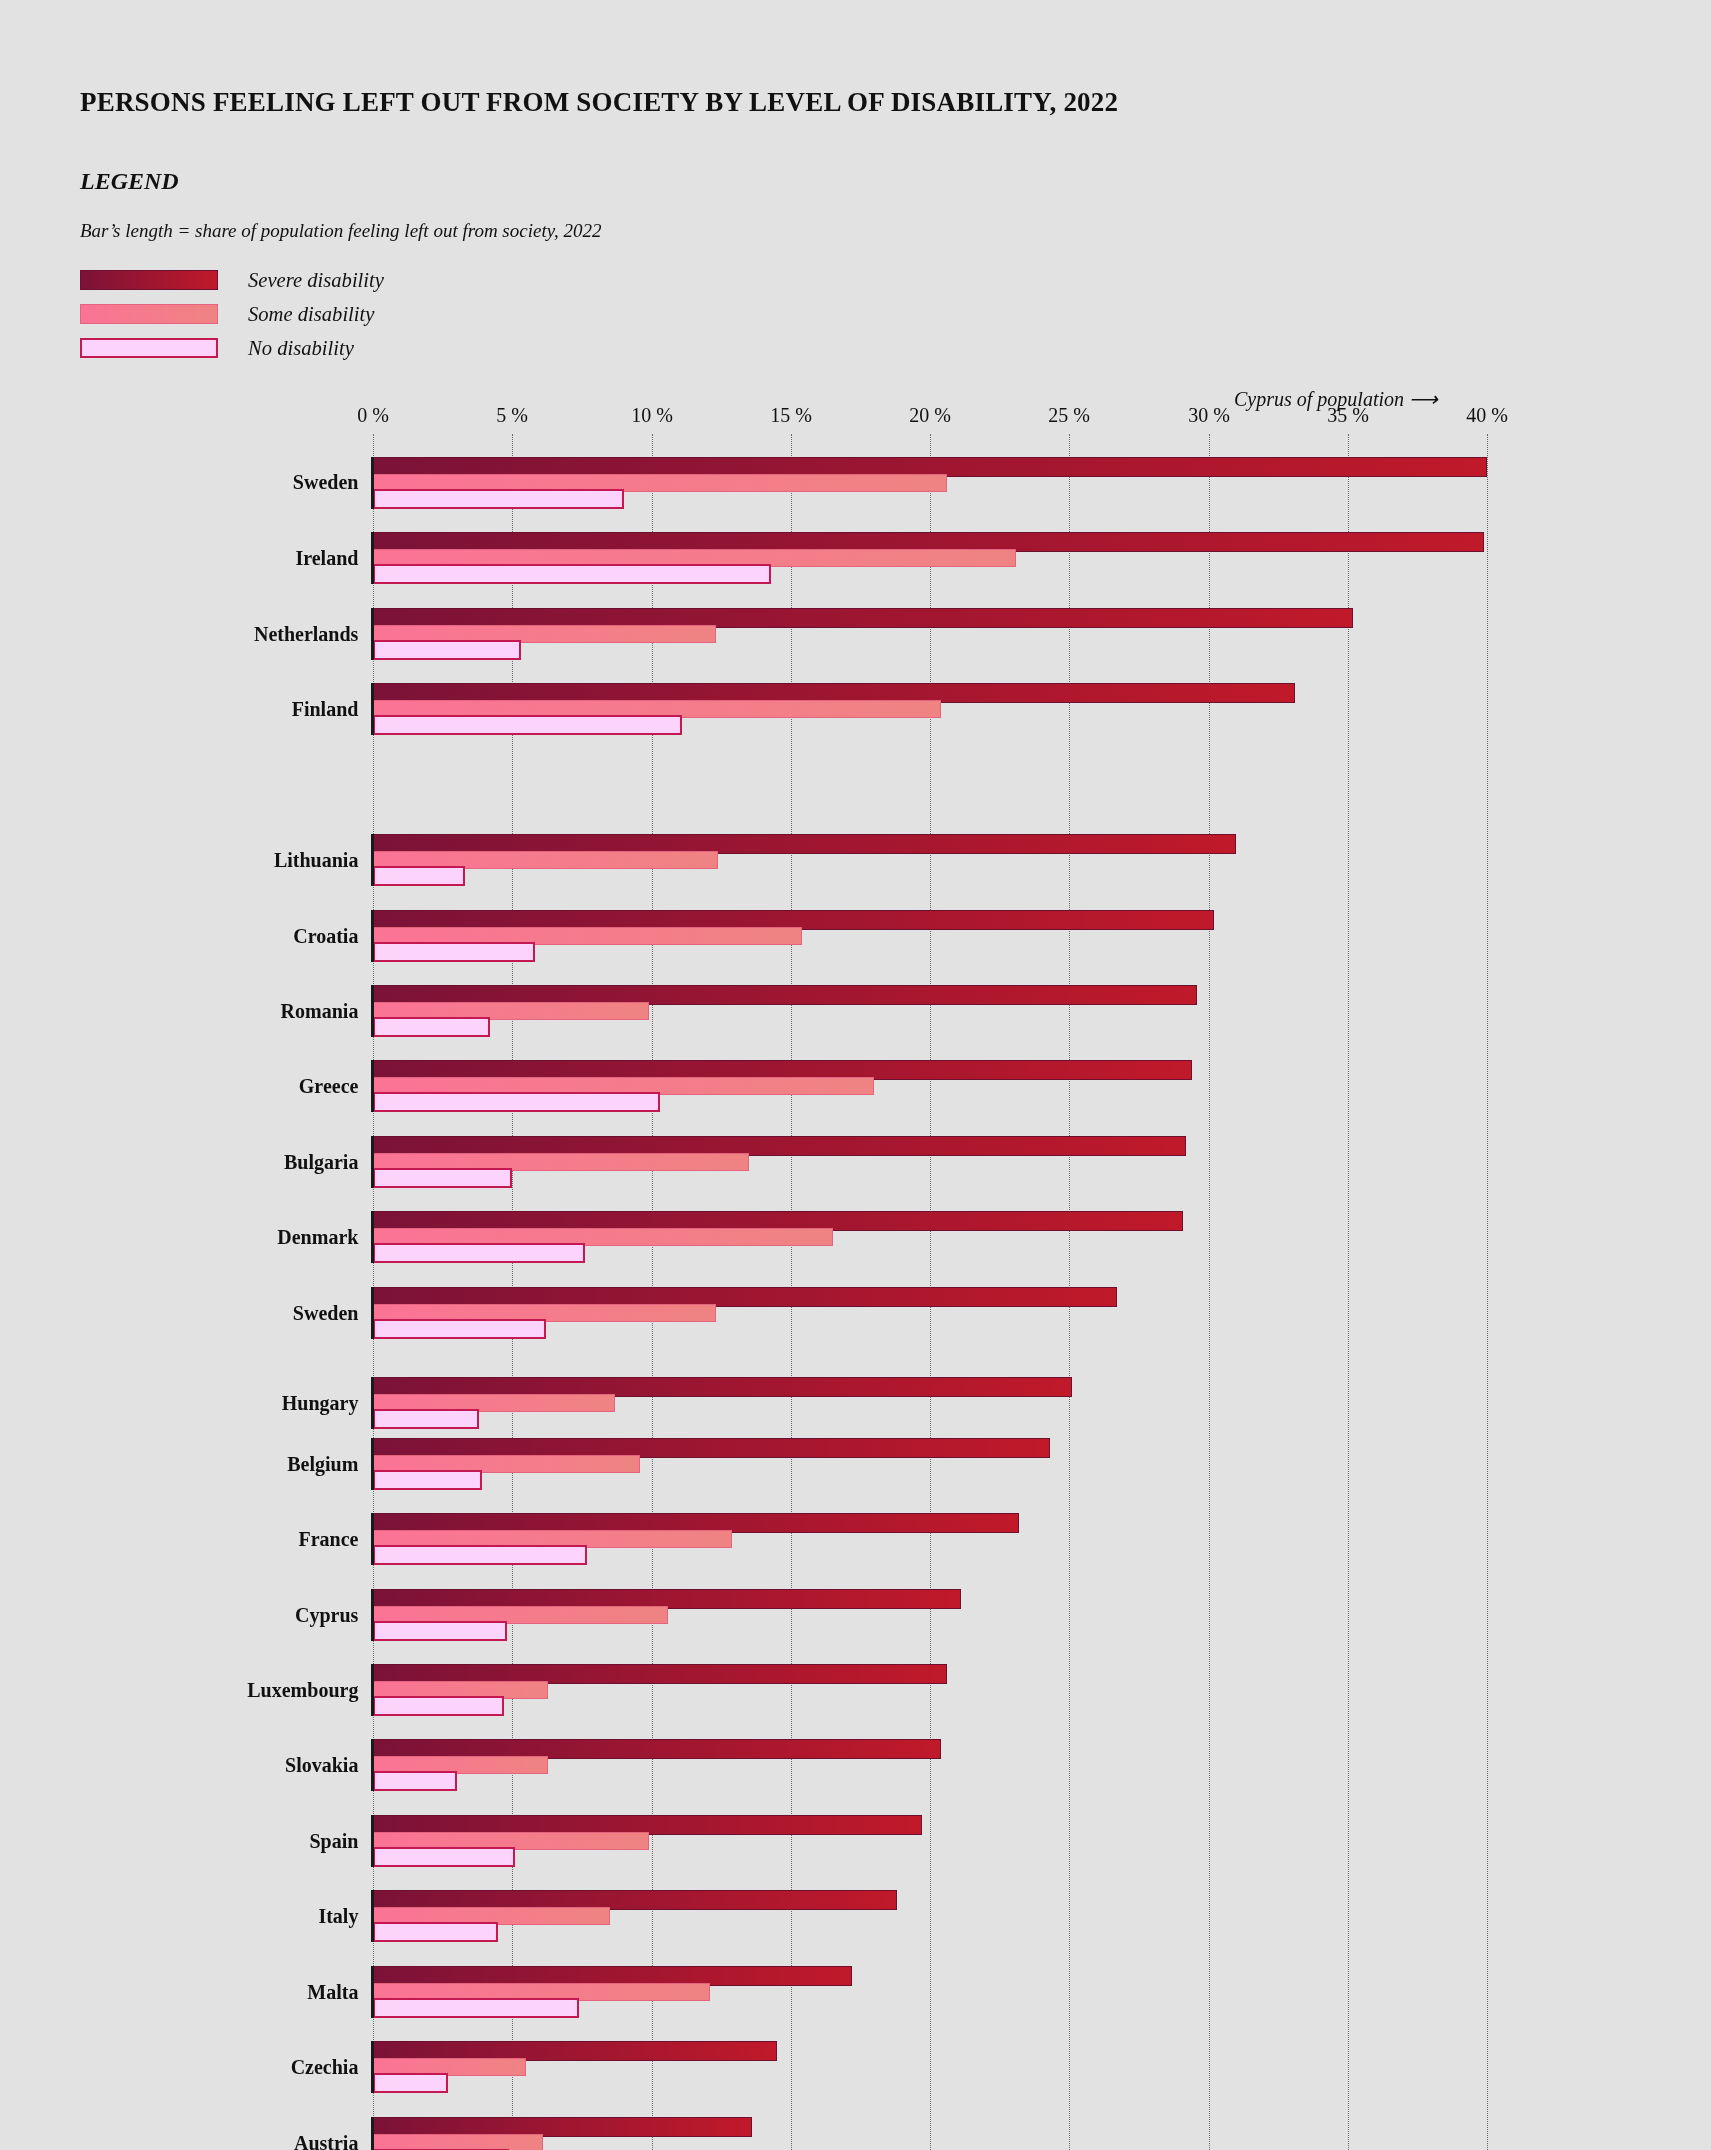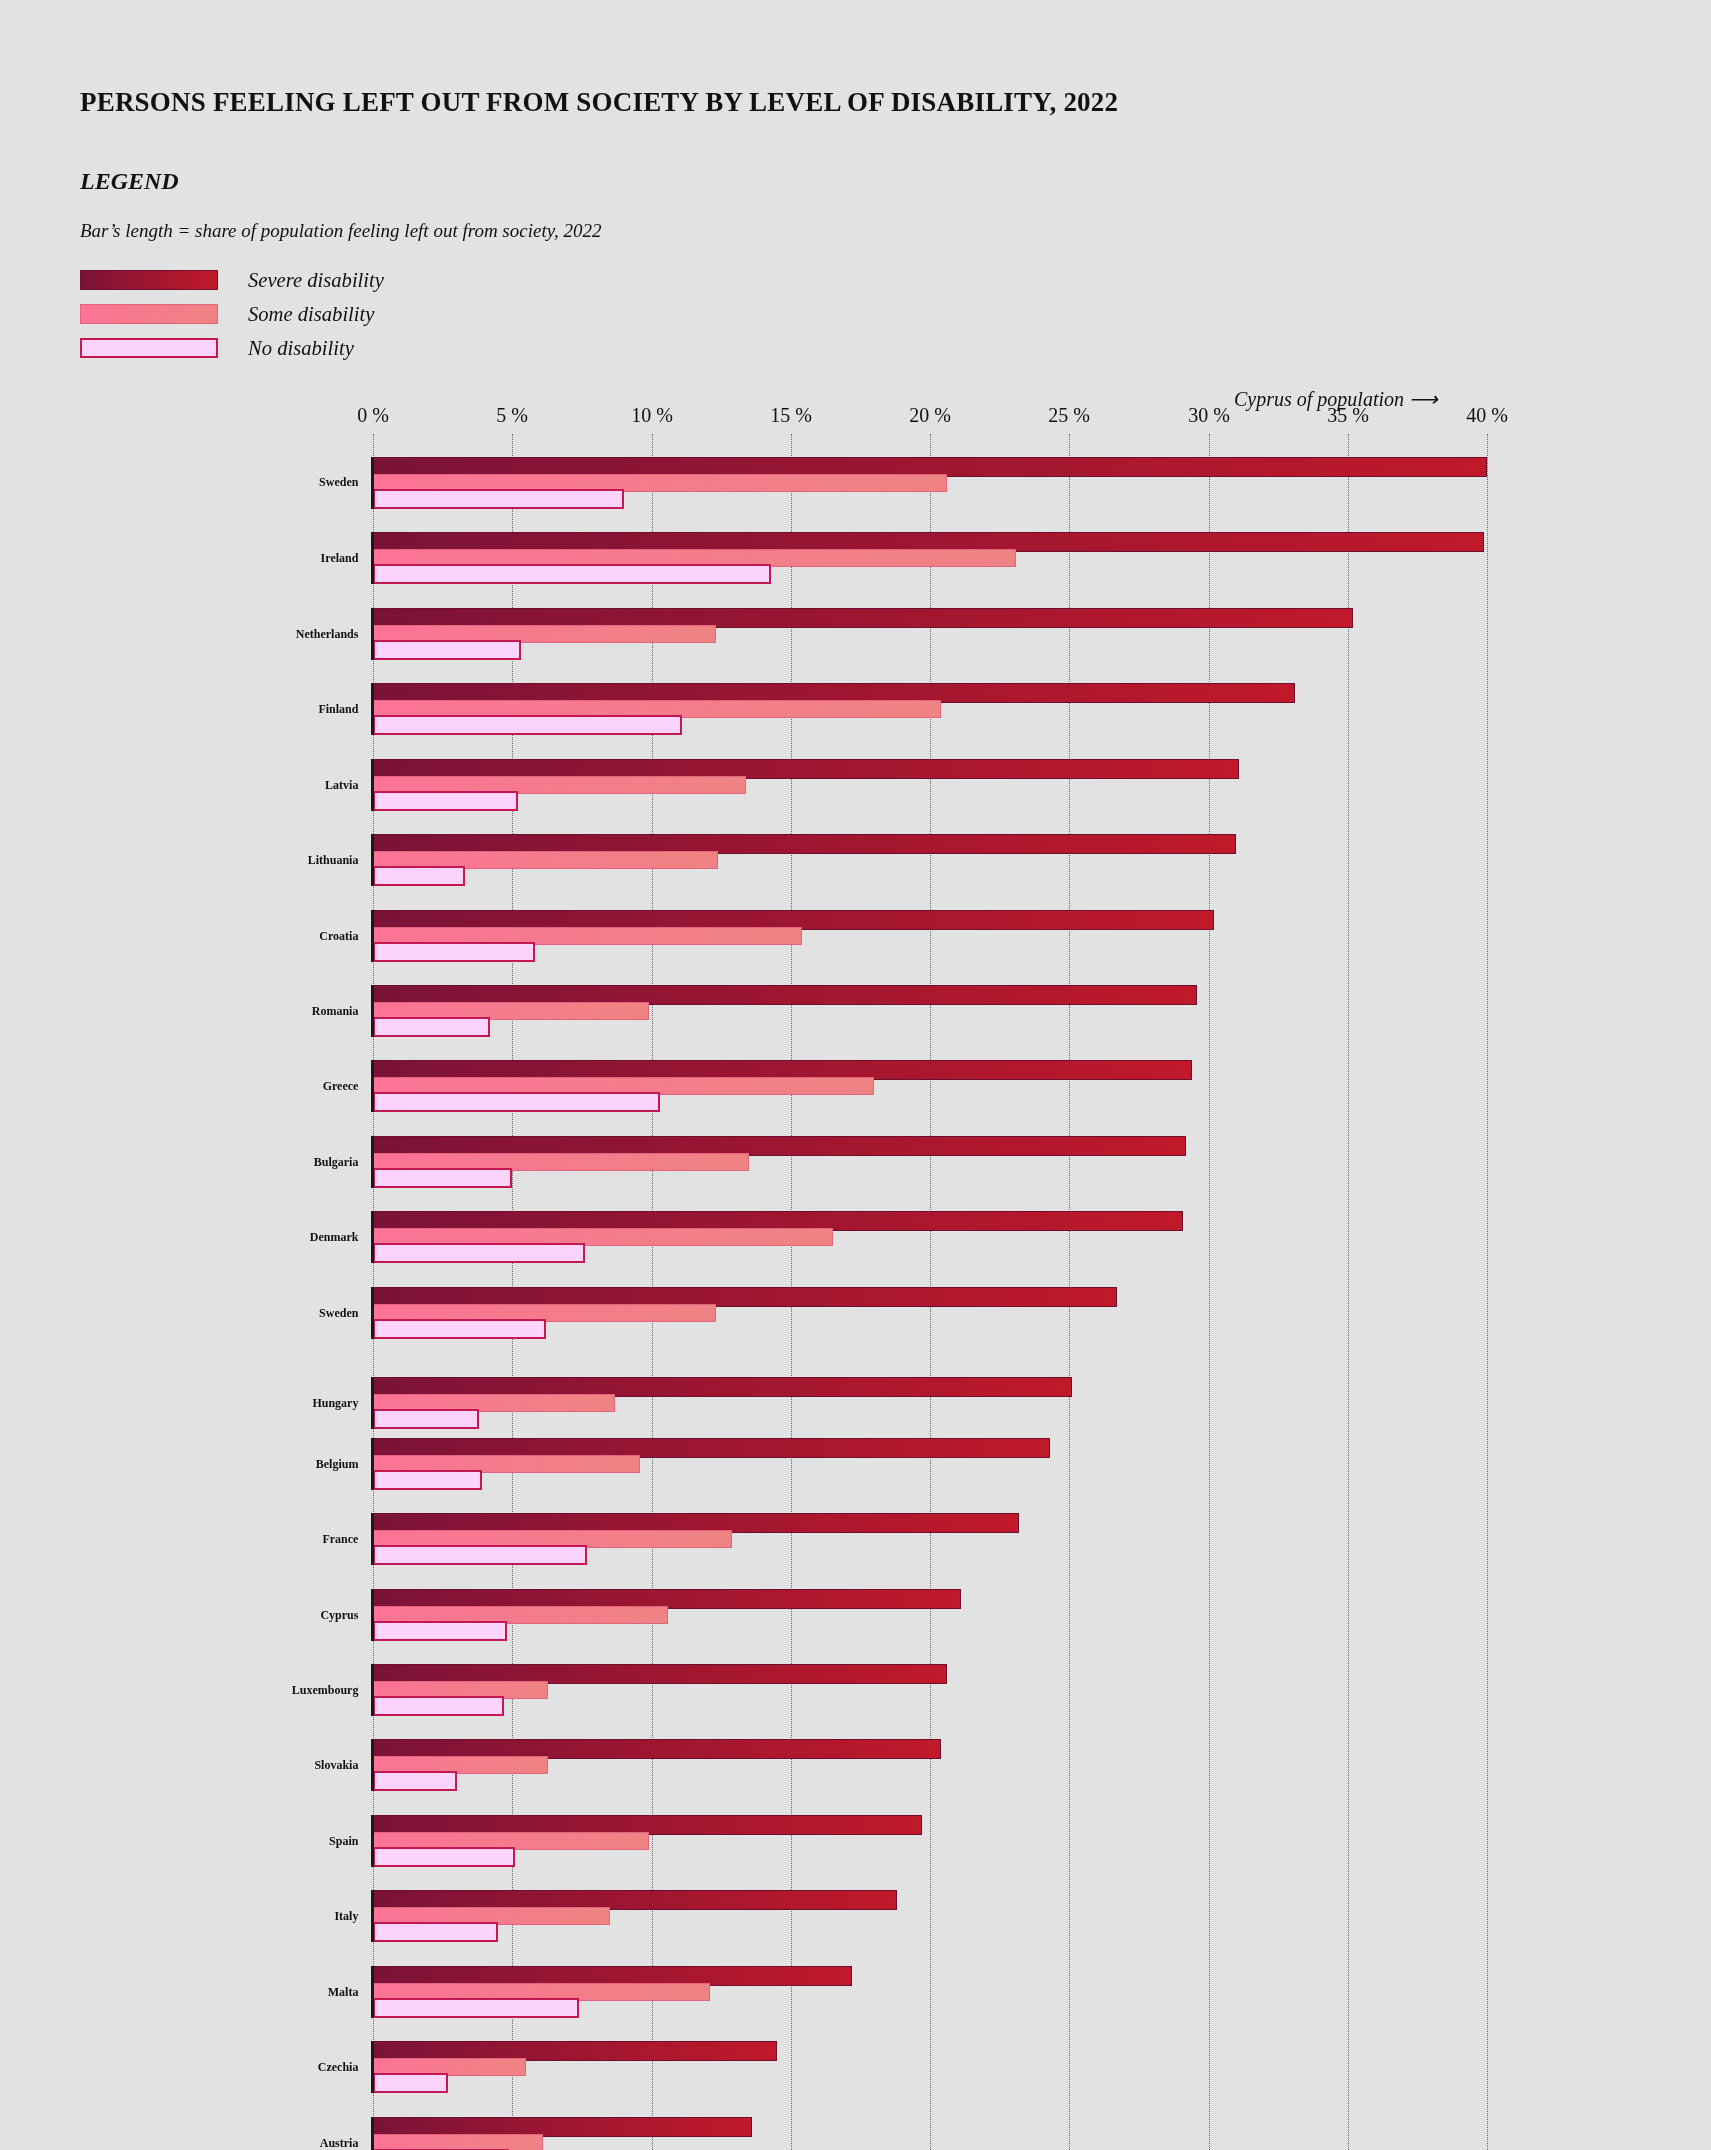--- a/index.html
+++ b/index.html
@@ -61,21 +61,21 @@
   .tick-top, .tick-bot{
     position:absolute; font-size:20px; white-space:nowrap;
     transform:translateX(-50%);
   }
   .tick-top{ top:-52px;}
 
   .row{ position:absolute; left:0; width:100%; height:51px;}
   .cat-label{
     position:absolute; right:calc(100% + 14.6px); top:50%;
     transform:translateY(-50%);
-    font-size:12px; font-weight:bold; white-space:nowrap;
+    font-size:20px; font-weight:bold; white-space:nowrap;
   }
   .bar{
     position:absolute; left:0; box-sizing:border-box;
   }
   .bar-severe{
     top:0; height:20px;
     background:linear-gradient(to right,#7b1238,#c0192a);
     border:1.3px solid #6d1030;
   }
   .bar-some{
@@ -158,27 +158,20 @@
       <div class="bar bar-no" title="Netherlands – No disability: 5.3 %" style="width: 148px;"></div>
       <div class="axis-zero"></div>
     </div>
     <div class="row" style="top: 227px;">
       <div class="cat-label">Finland</div>
       <div class="bar bar-severe" title="Finland – Severe disability: 33.1 %" style="width: 922px;"></div>
       <div class="bar bar-some" title="Finland – Some disability: 20.4 %" style="width: 568px;"></div>
       <div class="bar bar-no" title="Finland – No disability: 11.1 %" style="width: 309px;"></div>
       <div class="axis-zero"></div>
     </div>
-    <div class="row" style="top: 303px;">
-      <div class="cat-label">Latvia</div>
-      <div class="bar bar-severe" title="Latvia – Severe disability: 31.1 %" style="width: 866px;"></div>
-      <div class="bar bar-some" title="Latvia – Some disability: 13.4 %" style="width: 373px;"></div>
-      <div class="bar bar-no" title="Latvia – No disability: 5.2 %" style="width: 145px;"></div>
-      <div class="axis-zero"></div>
-    </div>
     <div class="row" style="top: 378px;">
       <div class="cat-label">Lithuania</div>
       <div class="bar bar-severe" title="Lithuania – Severe disability: 31 %" style="width: 863px;"></div>
       <div class="bar bar-some" title="Lithuania – Some disability: 12.4 %" style="width: 345px;"></div>
       <div class="bar bar-no" title="Lithuania – No disability: 3.3 %" style="width: 92px;"></div>
       <div class="axis-zero"></div>
     </div>
     <div class="row" style="top: 454px;">
       <div class="cat-label">Croatia</div>
       <div class="bar bar-severe" title="Croatia – Severe disability: 30.2 %" style="width: 841px;"></div>

